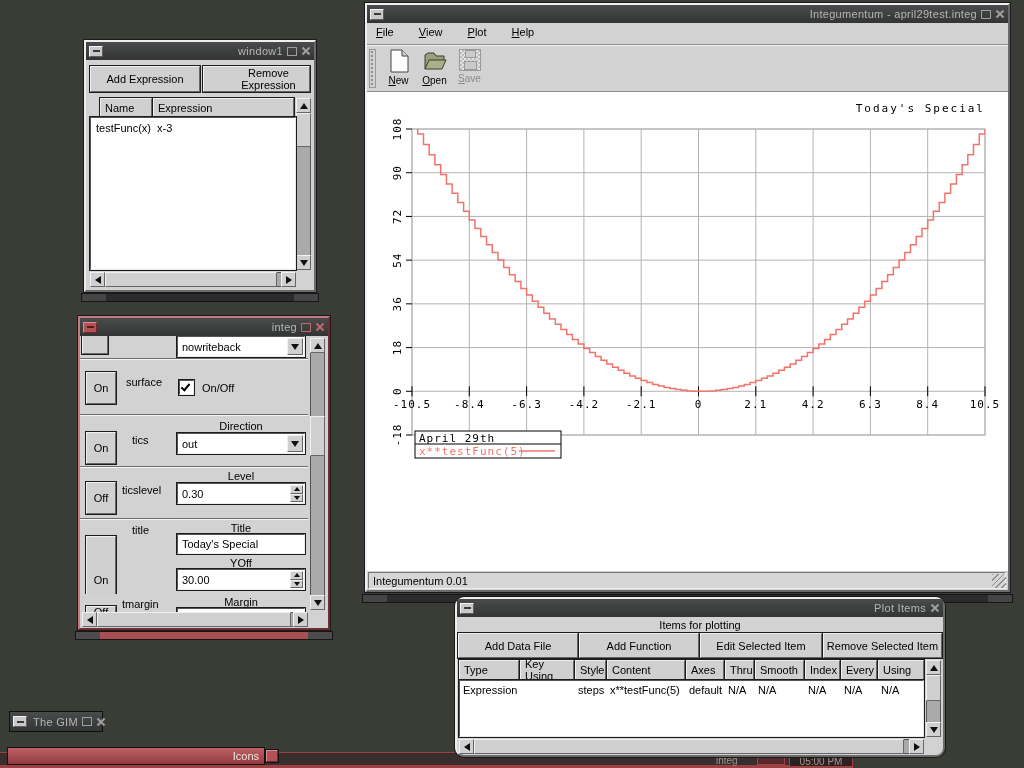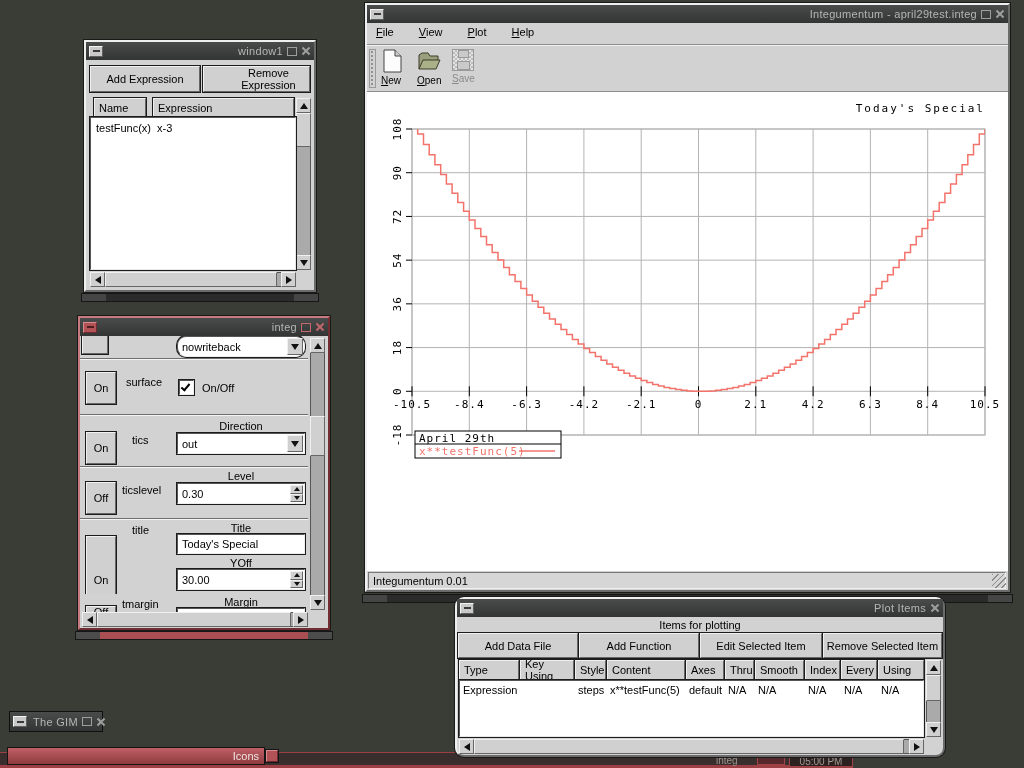--- a/index.html
+++ b/index.html
@@ -45,21 +45,21 @@
   .tri.sd{border:3px solid transparent;border-top:4px solid #111;margin-bottom:-3px;}
   .ddbtn{position:absolute;right:1px;top:1px;bottom:1px;width:16px;background:#d0d0d0;border:1px solid;border-color:#f0f0f0 #666 #666 #f0f0f0;display:flex;align-items:center;justify-content:center;}
   .field{position:absolute;background:#fff;border:1px solid;border-color:#555 #eee #eee #555;box-shadow:0 0 0 1px #1c1c1c;display:flex;align-items:center;padding-left:4px;}
   .spincol{position:absolute;right:1px;top:1px;bottom:1px;width:13px;display:flex;flex-direction:column;}
   .spincol span{flex:1;background:#d0d0d0;border:1px solid;border-color:#f0f0f0 #666 #666 #f0f0f0;display:flex;align-items:center;justify-content:center;}
   .chk{position:absolute;width:15px;height:15px;background:#fff;border:1px solid;border-color:#555 #eee #eee #555;box-shadow:0 0 0 1px #1c1c1c;}
   .chk i{position:absolute;left:3px;top:1px;width:5px;height:9px;border-right:2px solid #000;border-bottom:2px solid #000;transform:rotate(40deg);}
   .sep{position:absolute;left:0;right:0;height:2px;border-top:1px solid #6e6e6e;border-bottom:1px solid #f4f4f4;}
   .menuitem{padding:3px 7px;display:inline-block;}
   u{text-decoration:underline;}
-  .toolbtn{position:absolute;display:flex;flex-direction:column;align-items:flex-start;gap:2px;}
+  .toolbtn{position:absolute;display:flex;flex-direction:column;align-items:center;gap:2px;}
   .gripper{position:absolute;background-image:radial-gradient(#909090 35%,transparent 36%);background-size:4px 4px;border:1px solid #9a9a9a;}
   .statusfield{position:absolute;background:#d6d6d6;border:1px solid;border-color:#777 #f0f0f0 #f0f0f0 #777;display:flex;align-items:center;padding-left:4px;}
   .grip{position:absolute;right:2px;bottom:2px;width:14px;height:14px;background:repeating-linear-gradient(135deg,#8d8d8d 0 1px,transparent 1px 4px);}
   .checker{background-image:linear-gradient(45deg,#bdbdbd 25%,transparent 25%,transparent 75%,#bdbdbd 75%),linear-gradient(45deg,#bdbdbd 25%,#e4e4e4 25%,#e4e4e4 75%,#bdbdbd 75%);background-size:4px 4px;background-position:0 0,2px 2px;}
 </style>
 </head>
 <body>
 
 <div class="abs" style="left:0;top:752px;width:853px;height:16px;background:#382e2e;border-top:1px solid #9c4045;border-bottom:3px solid #9c4045;">
   <span class="lbl" style="left:716px;top:2px;color:#9b958c;font-size:10px;">integ</span>
@@ -221,21 +221,21 @@
         <i></i>
       </span>
     <span class="ttitle">window1</span>
     <span class="gmax"></span>
     <span class="gx"></span>
   </div>
   <div class="abs" style="left:0;top:18px;width:228px;height:230px;">
     <button class="b3 abs" style="left:4px;top:6px;width:110px;height:26px;">Add Expression</button>
     <button class="b3 abs" style="left:117px;top:6px;width:107px;height:26px;padding-left:24px;">Remove Expression</button>
 
-    <span class="hcell abs" style="left:8px;top:38px;width:52px;height:19px;">Name</span>
+    <span class="hcell abs" style="left:14px;top:38px;width:52px;height:19px;">Name</span>
     <span class="hcell abs" style="left:67px;top:38px;width:141px;height:19px;">Expression</span>
 
     <span class="trough" style="left:210px;top:38px;width:15px;height:172px;"></span>
     <span class="sbtn" style="left:210px;top:38px;width:15px;height:15px;">
         <i class="tri u"></i>
       </span>
     <span class="thumb" style="left:210px;top:53px;width:15px;height:34px;"></span>
     <span class="sbtn" style="left:210px;top:195px;width:15px;height:15px;">
         <i class="tri d"></i>
       </span>
@@ -262,21 +262,21 @@
     <span class="tbn red">
         <i></i>
       </span>
     <span class="ttitle">integ</span>
     <span class="gmax red"></span>
     <span class="gx red"></span>
   </div>
   <div class="abs" style="left:0;top:18px;width:228px;height:276px;overflow:hidden;">
 
     <span class="b3 abs" style="left:2px;top:-6px;width:26px;height:24px;"></span>
-    <span class="field" style="left:97px;top:0;width:128px;height:21px;border-radius:9px;">
+    <span class="field" style="left:97px;top:0;width:128px;height:21px;">
       <span>nowriteback</span>
       <span class="ddbtn">
           <i class="tri d"></i>
         </span>
     </span>
     <span class="sep" style="top:22px;"></span>
 
     <button class="b3 abs" style="left:6px;top:36px;width:30px;height:32px;">On</button>
     <span class="lbl" style="left:46px;top:40px;">surface</span>
     <span class="chk abs" style="left:99px;top:44px;">

